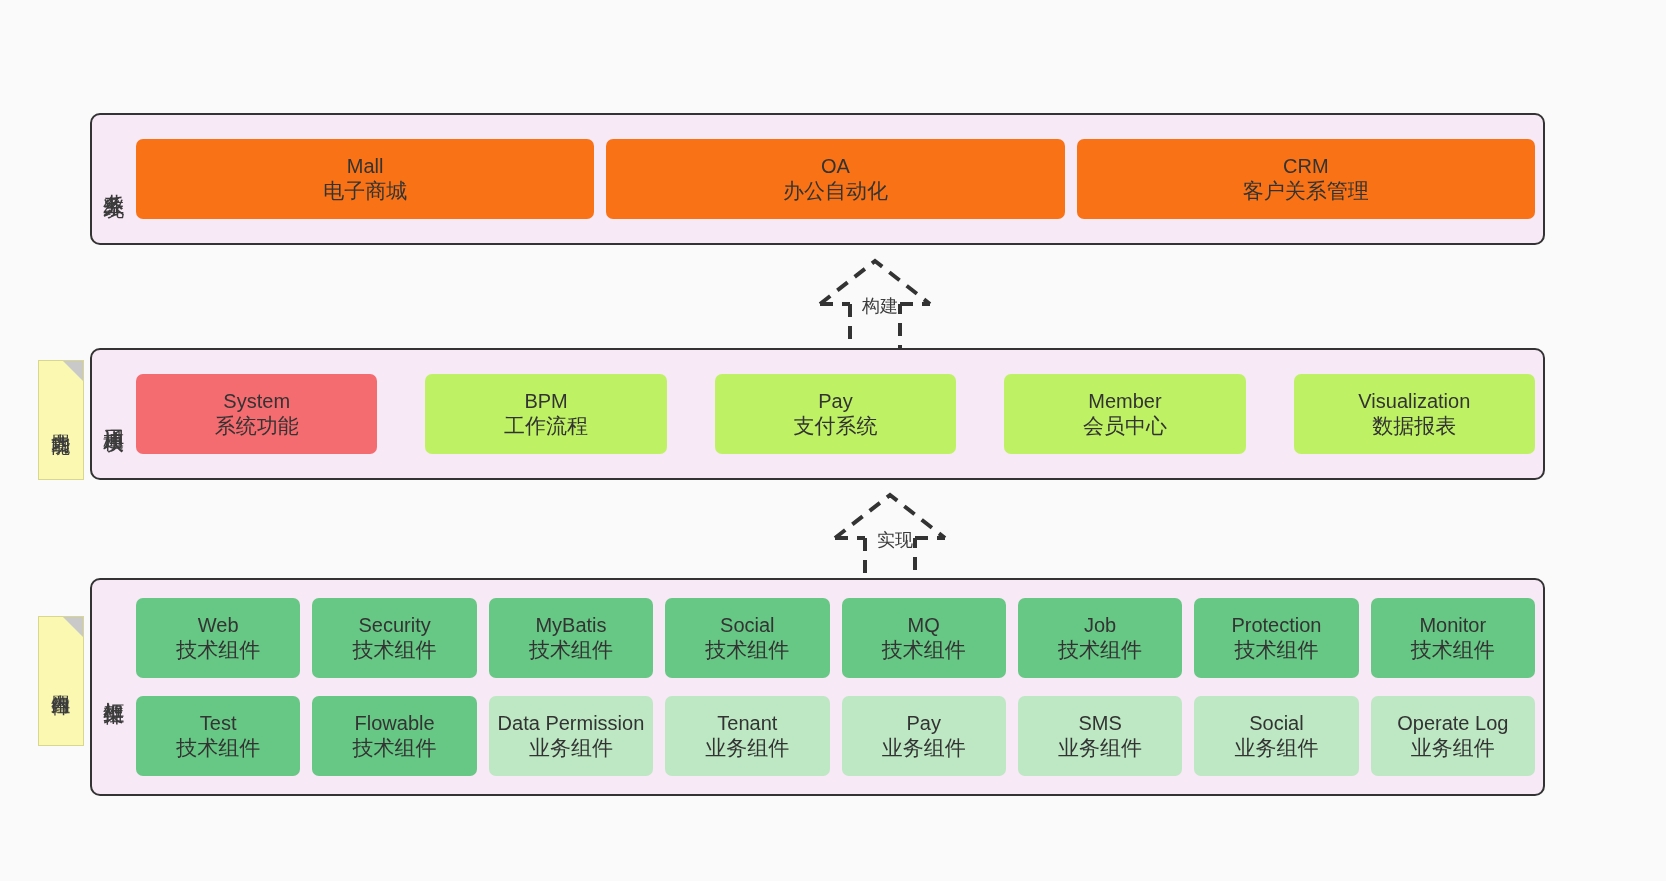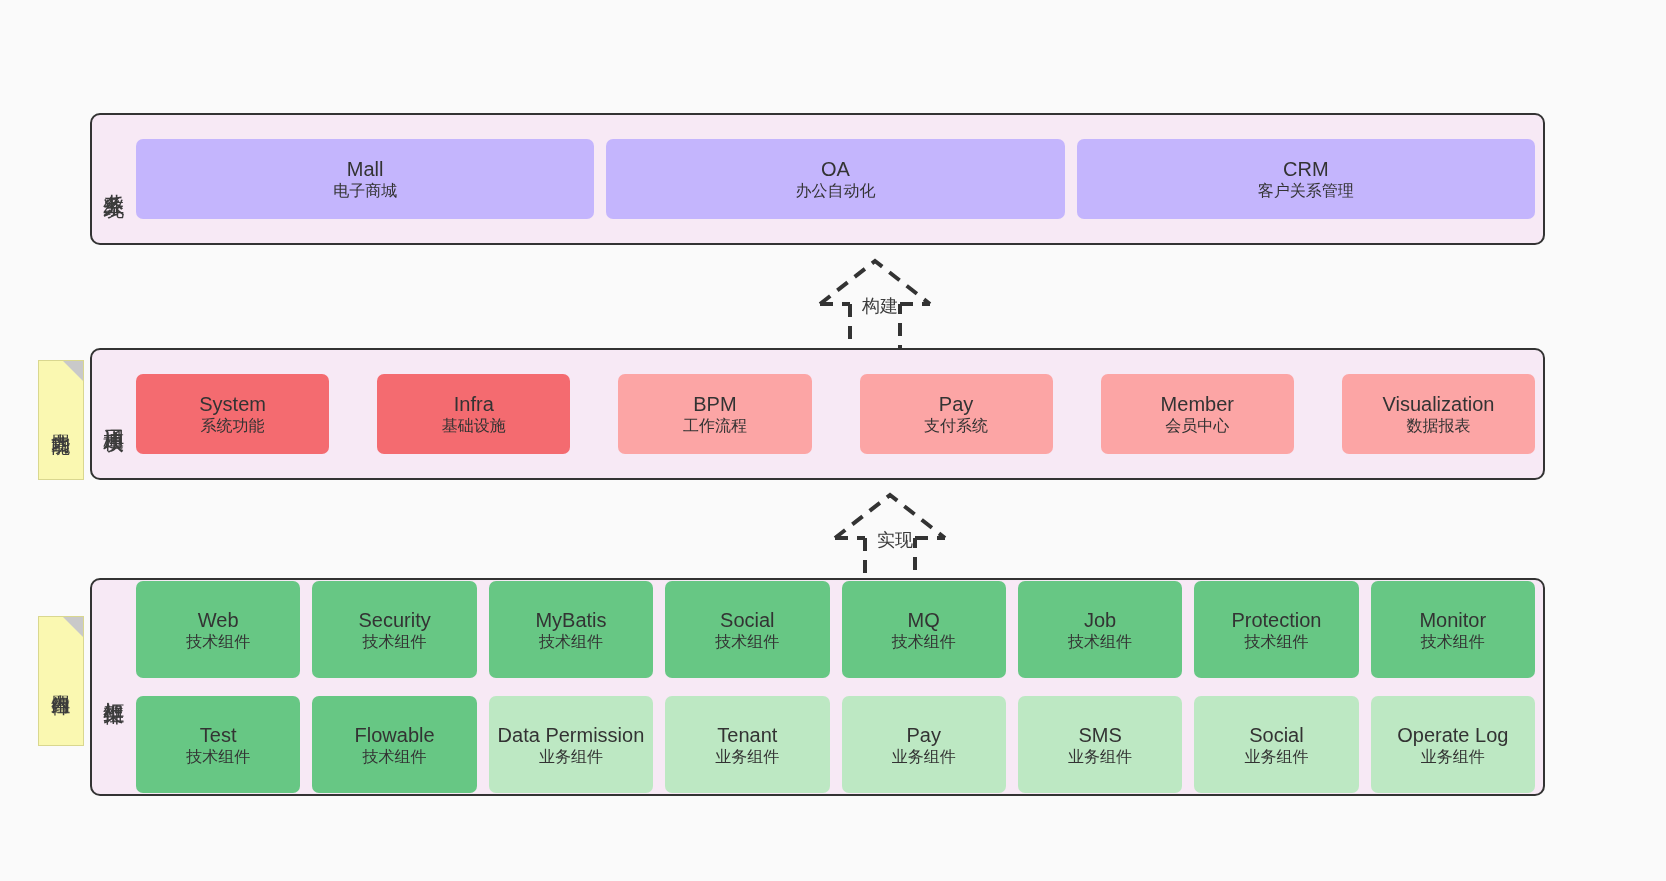--- a/index.html
+++ b/index.html
@@ -75,45 +75,45 @@
     text-align: center;
     padding: 4px 6px;
     line-height: 1.22;
   }
   .card .title-en {
     font-size: 20px;
     color: #333333;
     display: block;
   }
   .card .title-cn {
-    font-size: 16px;
+    font-size: 21px;
     color: #333333;
     display: block;
   }
-  .card.blue   { background: #c4b5fd; }
+  .card.blue   { background: #f97316; }
   .card.red    { background: #F46B70; }
-  .card.pink   { background: #fca5a5; }
+  .card.pink   { background: #bef264; }
   .card.green  { background: #67C784; }
   .card.lgreen { background: #BDE8C3; }
 
   
   #layer-business {
     left: 90px;  top: 113px;  width: 1455px; height: 132px;
   }
   #layer-business .row { height: 80px; }
 
   #layer-common {
     left: 90px;  top: 348px;  width: 1455px; height: 132px;
   }
   #layer-common .row { height: 80px; gap: 48px; }
 
   #layer-framework {
     left: 90px;  top: 578px;  width: 1455px; height: 218px;
   }
-  #layer-framework .row { height: 97px; }
+  #layer-framework .row { height: 80px; }
   #layer-framework .row + .row { margin-top: 18px; }
 
   
   .note {
     position: absolute;
     box-sizing: border-box;
     background: #FAF8B1;
     border: 1px solid #d9d78f;
     display: flex;
     align-items: center;
@@ -191,24 +191,20 @@
   </div>
 
   <div class="layer" id="layer-common">
     <div class="layer-title">通用模块</div>
     <div class="layer-body">
       <div class="row">
         <div class="card red">
           <span class="title-en">System</span>
           <span class="title-cn">系统功能</span>
         </div>
-        <div class="card red">
-          <span class="title-en">Infra</span>
-          <span class="title-cn">基础设施</span>
-        </div>
         <div class="card pink">
           <span class="title-en">BPM</span>
           <span class="title-cn">工作流程</span>
         </div>
         <div class="card pink">
           <span class="title-en">Pay</span>
           <span class="title-cn">支付系统</span>
         </div>
         <div class="card pink">
           <span class="title-en">Member</span>

